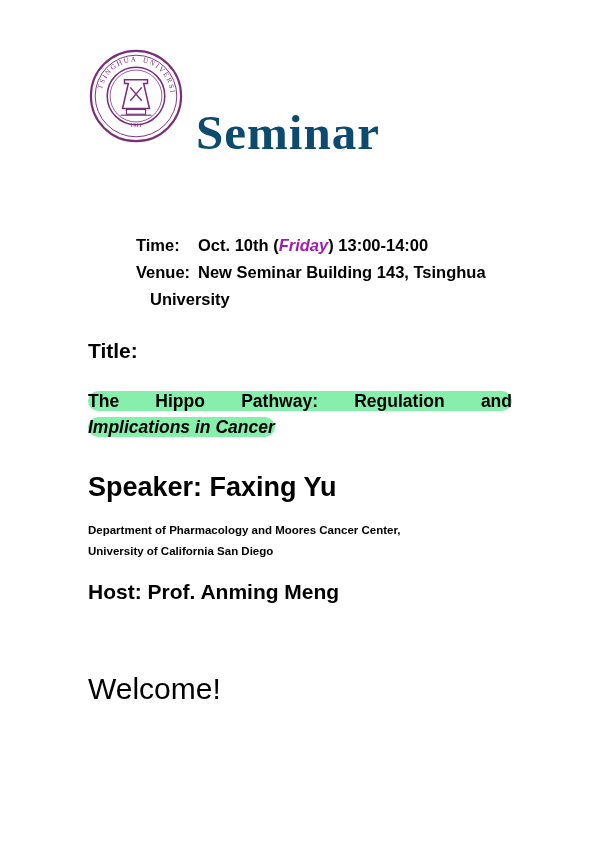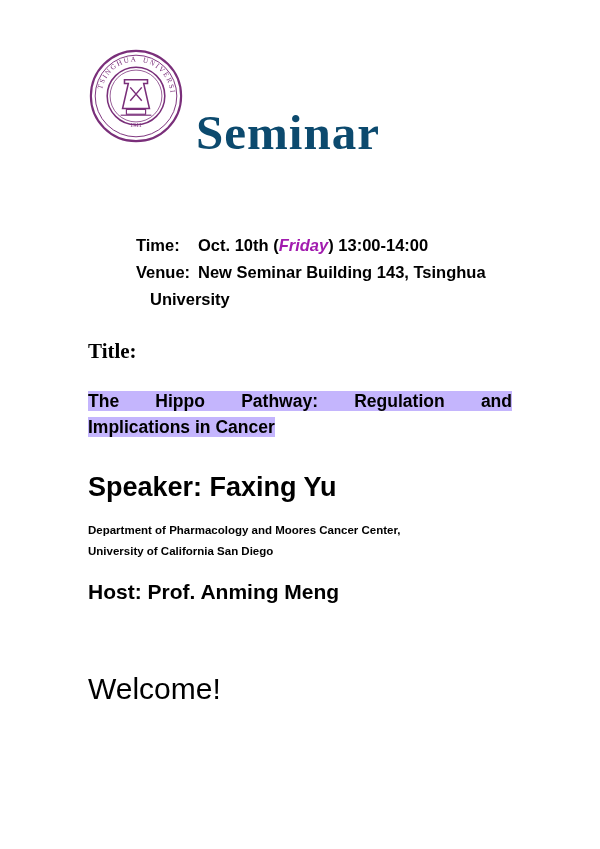--- a/index.html
+++ b/index.html
@@ -85,40 +85,41 @@
     font-style: italic;
   }
 
   
   .title-label {
     position: absolute;
     left: 88px;
     top: 339px;
     font-size: 21px;
     font-weight: bold;
-    font-family: Liberation Serif, serif;
   }
 
   .title-text {
     position: absolute;
     left: 88px;
     top: 388px;
     width: 424px;
     font-size: 17.5px;
     font-weight: bold;
     line-height: 26px;
     text-align: justify;
     text-align-last: justify;
   }
   .hl {
-    background: #c4b5fd;
+    background: #86efac;
+    border-radius: 10px;
   }
   .title-line2 {
     text-align: center;
     text-align-last: left;
+    font-style: italic;
   }
 
   
   .speaker {
     position: absolute;
     left: 88px;
     top: 470px;
     font-size: 27px;
     font-weight: bold;
     line-height: 34px;

